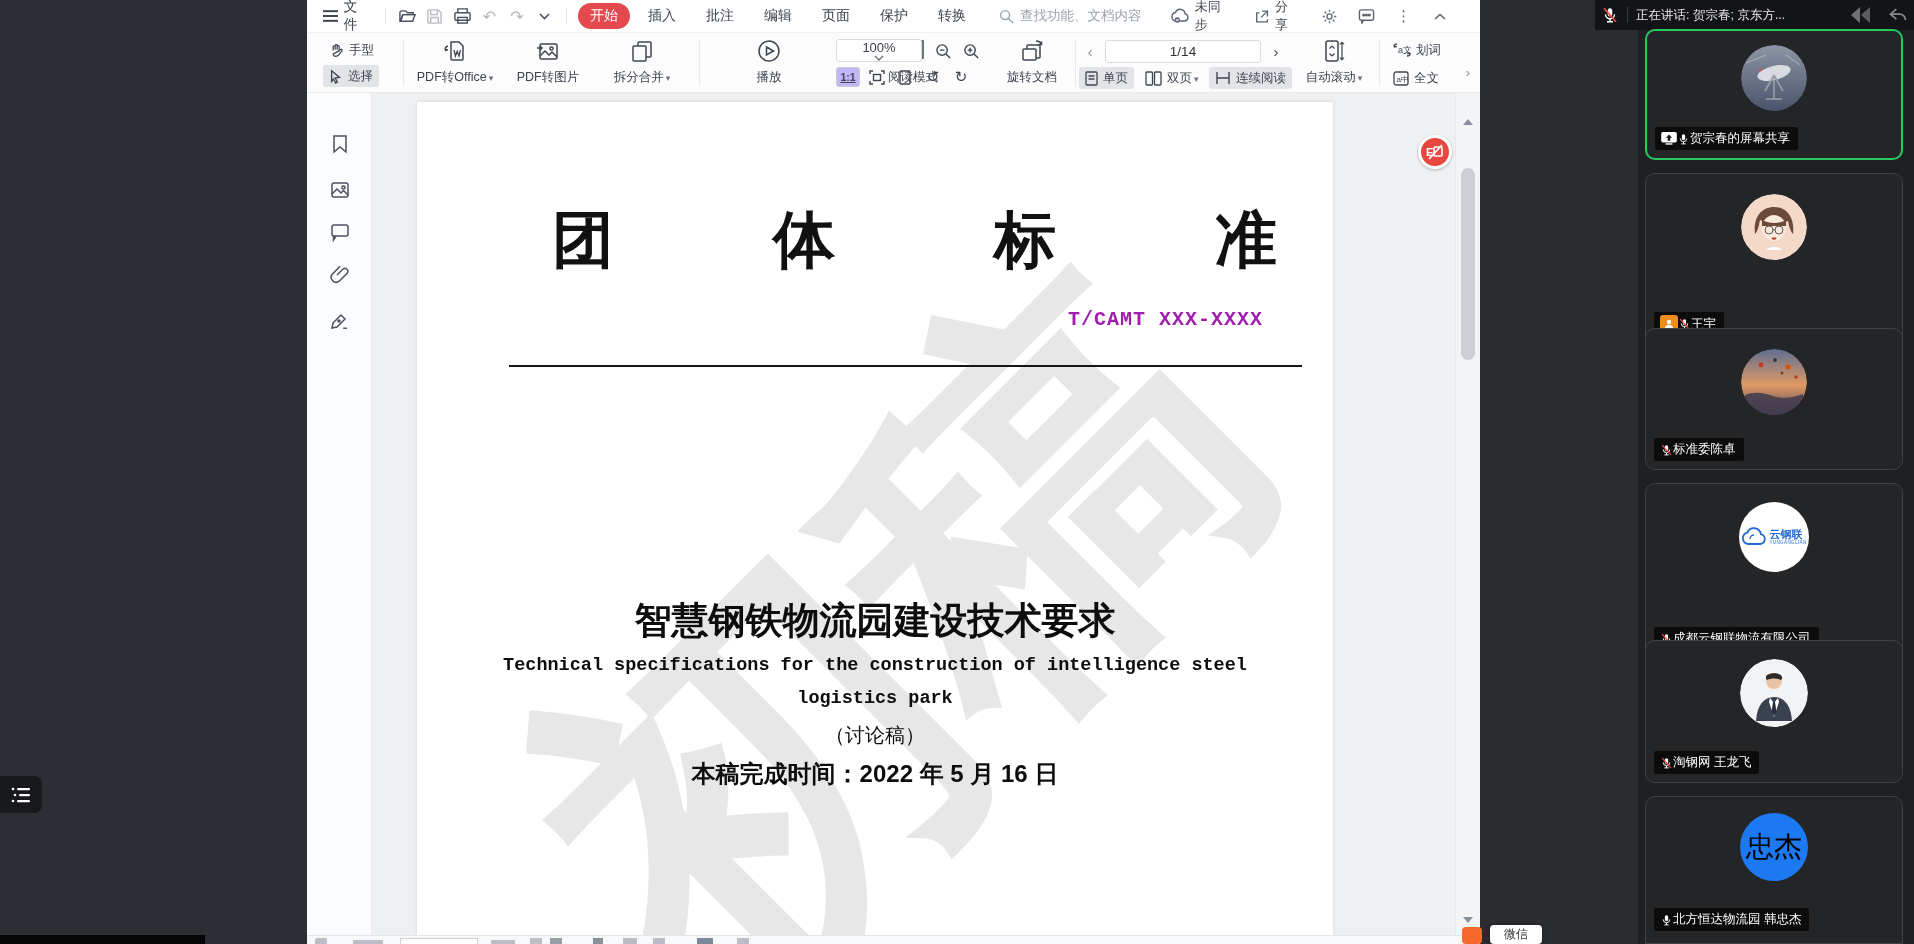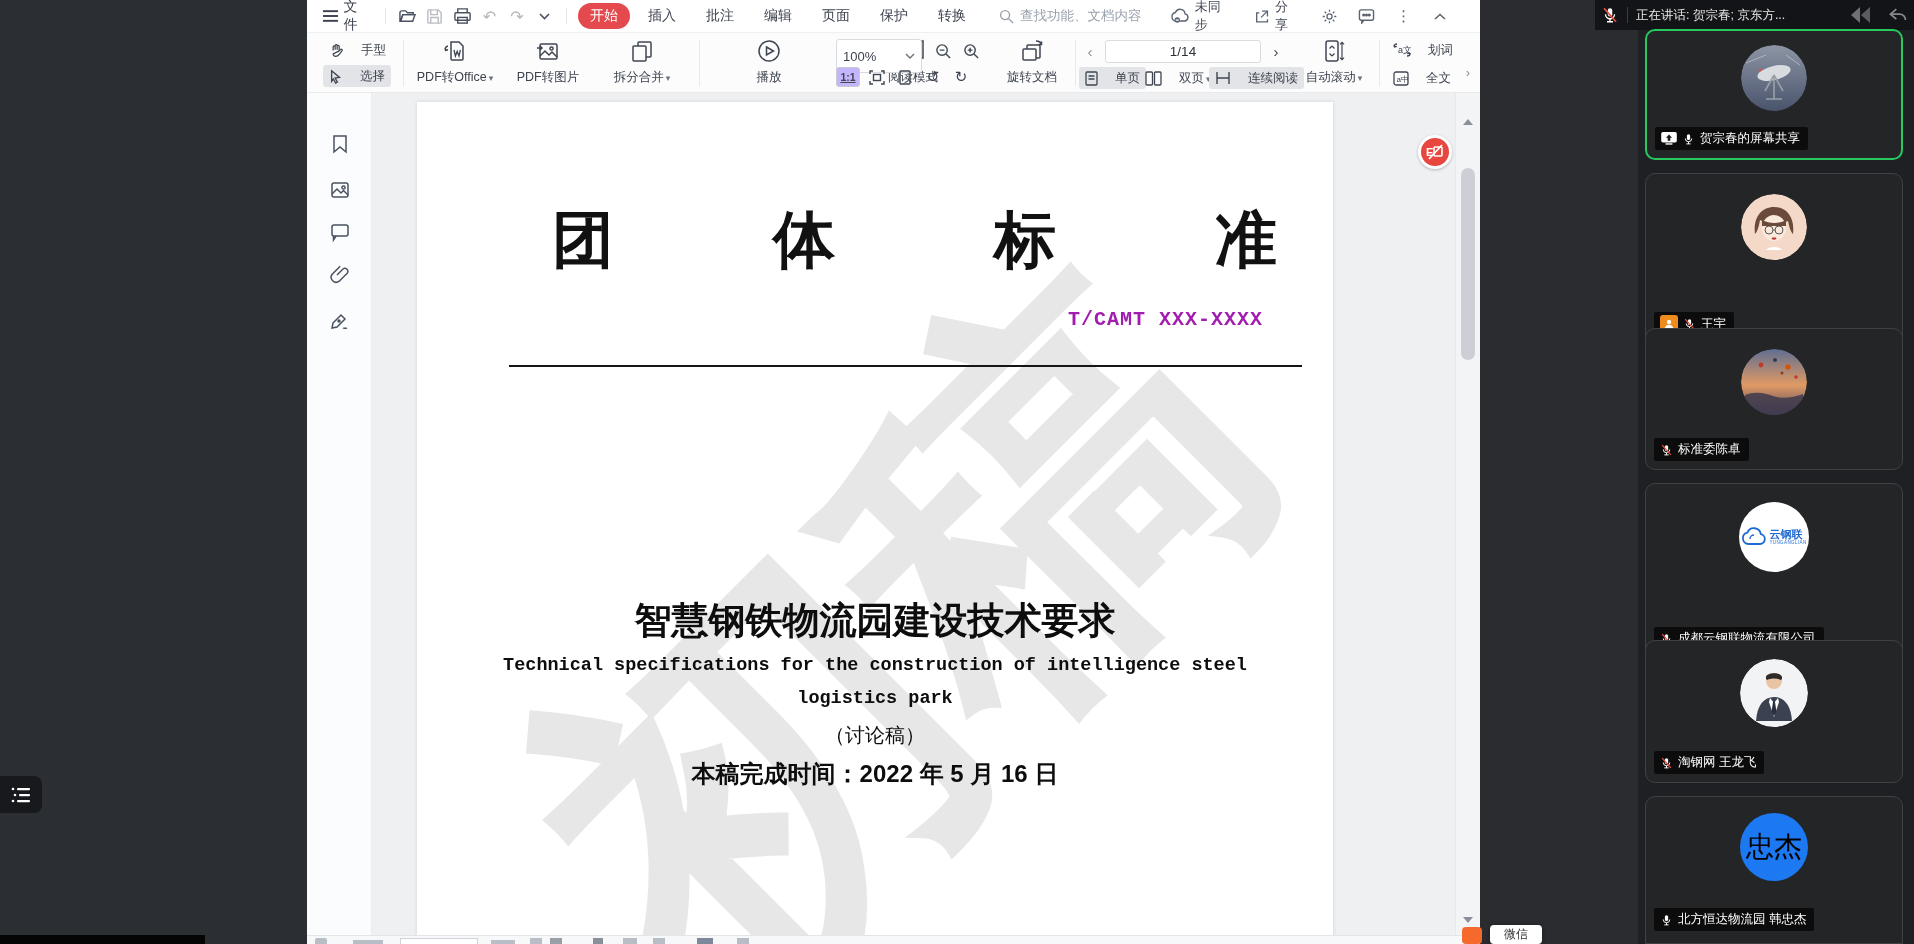--- a/index.html
+++ b/index.html
@@ -25,25 +25,25 @@
   .mb-ico { width:20px; height:20px; display:flex; align-items:center; justify-content:center; margin:0 4px; cursor:pointer; }
   .dim { opacity:.38; }
   .tab { padding:4px 12px; margin:0 3px; border-radius:13px; cursor:pointer; white-space:nowrap; }
   .tab.active { background:#e4494d; color:#fff; }
   #search-box { display:flex; align-items:center; gap:6px; color:#9aa3ad; font-size:13.5px; margin-left:18px; cursor:text; width:170px; }
   #menubar-right { margin-left:auto; display:flex; align-items:center; gap:10px; padding-right:26px; color:#454b57; font-size:13px; }
 
   
   #toolbar { left:0; top:33px; width:1173px; height:60px; background:#fcfcfd; border-bottom:1px solid #e8eaec; font-size:12.5px; color:#3d434e; }
   .tb-sep { position:absolute; top:7px; width:1px; height:46px; background:#e9eaec; }
-  .tb-small { position:absolute; display:flex; align-items:center; gap:17px; height:22px; padding:0 6px; border-radius:3px; cursor:pointer; white-space:nowrap; }
+  .tb-small { position:absolute; display:flex; align-items:center; gap:5px; height:22px; padding:0 6px; border-radius:3px; cursor:pointer; white-space:nowrap; }
   .tb-small.sel { background:#e2e4e8; }
   .tb-big { position:absolute; top:3px; width:86px; height:54px; display:flex; flex-direction:column; align-items:center; justify-content:space-between; padding:2px 0 4px; cursor:pointer; white-space:nowrap; }
   .caret { font-size:9px; color:#6b727d; margin-left:2px; }
-  .combo { position:absolute; display:flex; align-items:center; justify-content:space-between; background:#fff; border:1px solid #d8dbdf; border-radius:3px; font-size:13px; padding:16px 6px; cursor:pointer; }
+  .combo { position:absolute; display:flex; align-items:center; justify-content:space-between; background:#fff; border:1px solid #d8dbdf; border-radius:3px; font-size:13px; padding:0 6px; cursor:pointer;flex-direction:column; }
   .mini { position:absolute; display:flex; align-items:center; justify-content:center; border-radius:3px; cursor:pointer; color:#3f4651; }
   .mini.sel { background:#c4b5fd;text-decoration:underline; }
   .pgbox { position:absolute; left:798px; top:7px; width:156px; height:23px; background:#fff; border:1px solid #d8dbdf; border-radius:3px;
     display:flex; align-items:center; justify-content:center; font-size:13.5px; color:#2c3038; }
 
   
   #left-panel { left:0; top:93px; width:65px; height:842px; background:#fbfcfd; border-right:1px solid #ececee; }
   .lp-ico { position:absolute; left:22px; width:22px; height:22px; cursor:pointer; }
 
   
@@ -71,21 +71,21 @@
   
   #right-region { left:1480px; top:0; width:434px; height:944px; background:#2a2c30; }
   #tiles-col { position:absolute; left:158px; top:0; width:276px; height:944px; background:#1e2023; }
   #speak-bar { position:absolute; left:115px; top:0; width:319px; height:30px; background:#131417; display:flex; align-items:center; gap:8px; padding:0 6px; }
   #speak-text { color:#e8e8e8; font-size:12.5px; white-space:nowrap; overflow:hidden; flex:1; }
   .sb-div { width:1px; height:16px; background:#3a3d42; }
 
   .tile { position:absolute; left:165px; width:258px; background:#232527; border:1px solid #3f4144; border-radius:10px; cursor:pointer; }
   .tile.active { border:2px solid #27c95f; }
   .avatar { position:absolute; left:50%; transform:translateX(-50%); border-radius:50%; overflow:hidden; }
-  .tag { position:absolute; left:8px; bottom:8px; display:inline-flex; align-items:center; gap:5px;
+  .tag { position:absolute; left:8px; bottom:8px; display:inline-flex; align-items:center; 
     background:rgba(8,8,8,.85); padding:3px 8px 3px 6px; border-radius:2px; color:#fff; font-size:12.5px; white-space:nowrap; max-width:238px; }
   .badge-host { width:18px; height:18px; background:#f08c1e; border-radius:3px; display:flex; align-items:center; justify-content:center; }
 
   
   #wechat-pill { left:1490px; top:925px; width:52px; height:19px; background:#fff; border-radius:4px; box-shadow:0 1px 4px rgba(0,0,0,.4);
     display:flex; align-items:center; justify-content:center; font-size:12px; color:#333; }
   #wechat-dock-icon { left:1462px; top:927px; width:20px; height:17px; background:#f56a2c; border-radius:4px; }
 
   svg { display:block; }
 </style>

